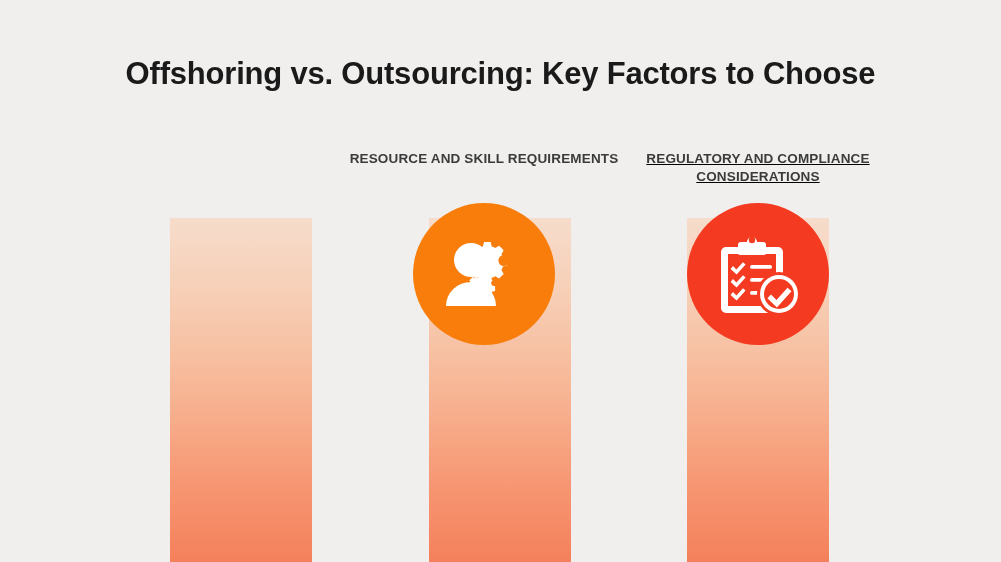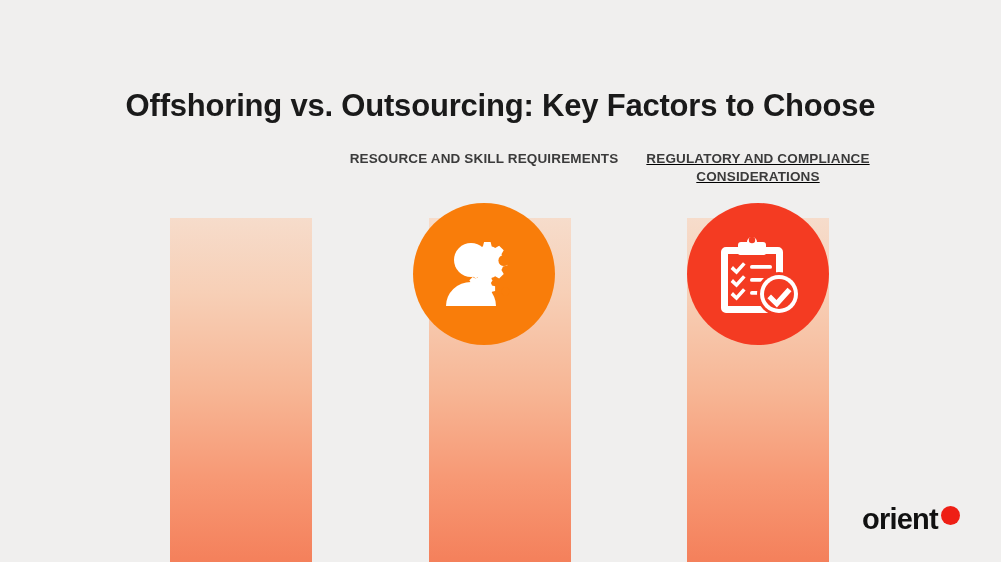--- a/index.html
+++ b/index.html
@@ -27,21 +27,20 @@
     left: 0;
     top: 52px;
     width: 1001px;
     text-align: center;
     font-size: 31px;
     font-weight: bold;
     color: #1A1A1A;
     letter-spacing: -0.2px;
     line-height: 44px;
     white-space: nowrap;
-    margin-top: 32px;
   }
 
   
   .columns {
     position: absolute;
     left: 0;
     top: 0;
     width: 1001px;
     height: 562px;
   }
@@ -176,18 +175,14 @@
 
           <circle cx="63" cy="61" r="22" fill="#F43B22"></circle>
           <circle cx="63" cy="61" r="19" fill="#FFFFFF"></circle>
           <circle cx="63" cy="61" r="15" fill="#F43B22"></circle>
           <path d="M55 61.5 l5.5 5.6 l11 -12.4 l4 3.6 l-14.6 16.2 l-9.5 -9.2 z" fill="#FFFFFF"></path>
         </svg>
       </span>
     </div>
   </div>
 
-  <div class="logo">
-    <span class="logo-text">orient</span>
-    <span class="logo-dot"></span>
-  </div>
 
 </div>
 
 </body></html>

